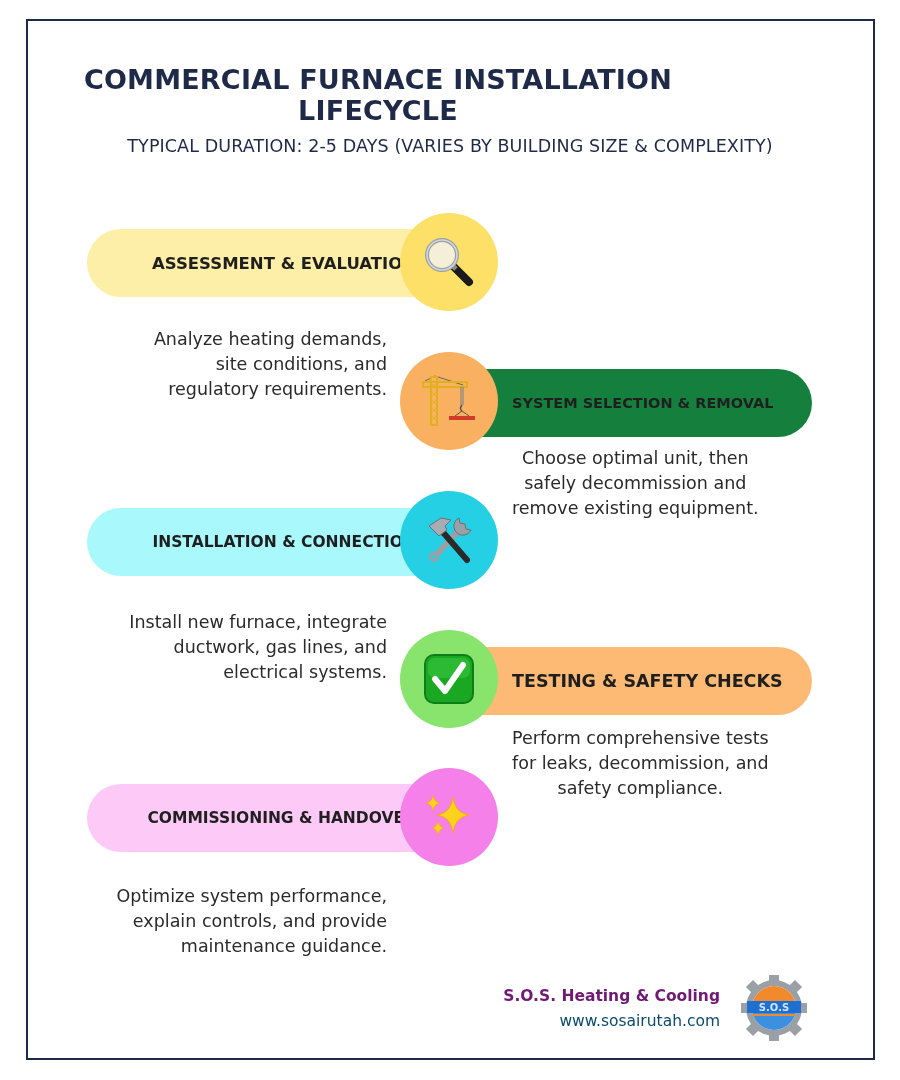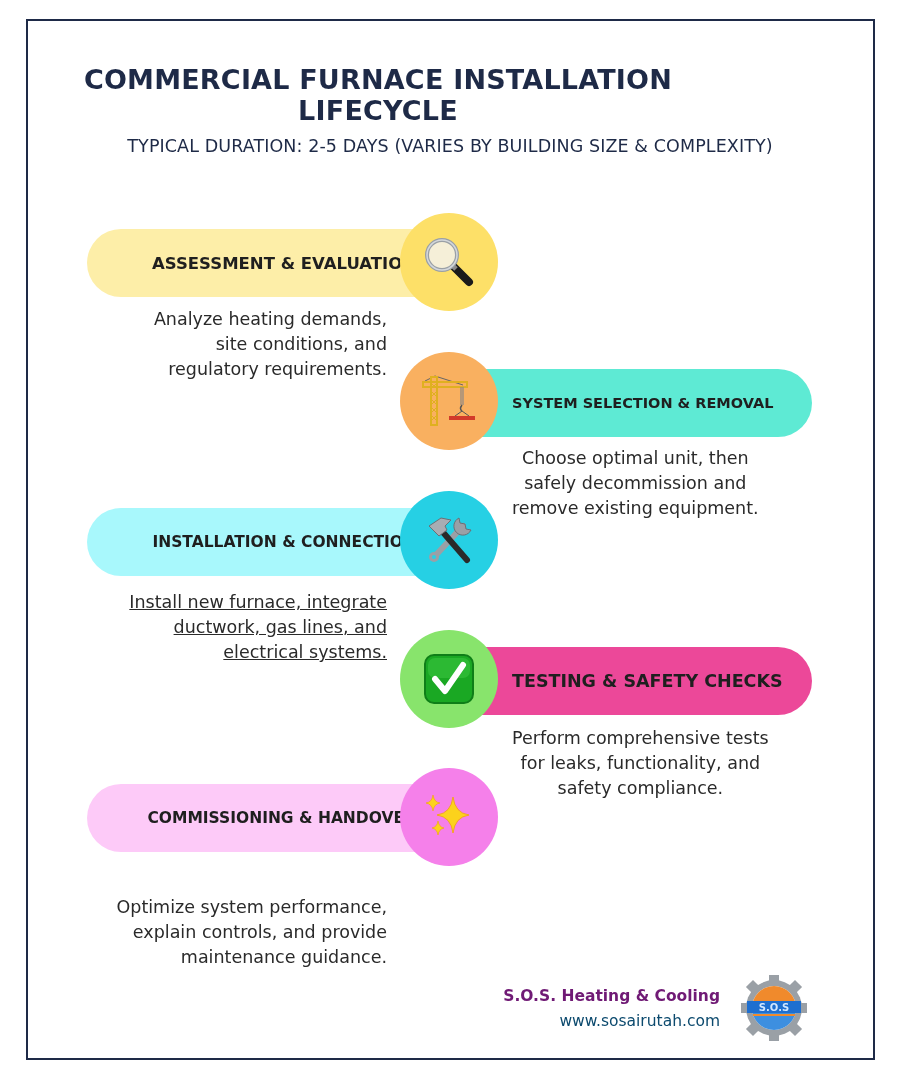--- a/index.html
+++ b/index.html
@@ -33,21 +33,21 @@
     .circle {
       position: absolute; width: 98px; height: 98px; border-radius: 50%;
       display: flex; align-items: center; justify-content: center;
     }
     .circle svg { display: block; }
 
     .desc {
       position: absolute; font-family: "DejaVu Sans", sans-serif; font-size: 17.5px;
       line-height: 25px; color: #2a2a2a; white-space: pre-line;
     }
-    .desc.left { right: 513px; text-align: right; }
+    .desc.left { right: 513px; text-align: right; margin-top: 20px; }
     .desc.right { left: 512px; text-align: center; }
 
     .brand-name {
       position: absolute; right: 180px; top: 987px; font-family: "DejaVu Sans", sans-serif;
       font-weight: bold; font-size: 15.5px; color: #701a75; text-align: right; white-space: nowrap;
     }
     .brand-url {
       position: absolute; right: 180px; top: 1012px; font-family: "DejaVu Sans", sans-serif;
       font-size: 15.5px; color: #0c4a6e; text-align: right; white-space: nowrap;
     }
@@ -74,21 +74,21 @@
         <circle cx="21" cy="21" r="15" fill="none" stroke="#d4d8dc" stroke-width="1.5"></circle>
       </svg>
     </span>
   </div>
   <div class="desc left" style="top:307px;">Analyze heating demands,
 site conditions, and
 regulatory requirements.</div>
 </div>
 
 <div>
-  <div class="pill right" style="left:449px; top:369px; width:363px; background:#5eead4; font-size:14.5px;">
+  <div class="pill right" style="left:449px; top:369px; width:363px; background:#15803d; font-size:14.5px;">
     <span>SYSTEM SELECTION &amp; REMOVAL</span>
   </div>
   <div class="circle" style="left:400px; top:352px; background:#f9b060;">
     <span>
       <svg width="60" height="56" viewBox="0 0 60 56">
         <line x1="6" y1="8" x2="16" y2="3" stroke="#666" stroke-width="1"></line>
         <line x1="16" y1="3" x2="44" y2="12" stroke="#666" stroke-width="1"></line>
         <rect x="12" y="4" width="6" height="48" fill="none" stroke="#e0b020" stroke-width="2"></rect>
         <path d="M12 10 L18 16 M18 10 L12 16 M12 18 L18 24 M18 18 L12 24 M12 26 L18 32 M18 26 L12 32 M12 34 L18 40 M18 34 L12 40 M12 42 L18 48 M18 42 L12 48" stroke="#e0b020" stroke-width="1"></path>
         <rect x="4" y="9" width="44" height="5" fill="none" stroke="#e0b020" stroke-width="2"></rect>
@@ -115,57 +115,57 @@
       <svg width="56" height="56" viewBox="0 0 56 56">
         <line x1="14" y1="44" x2="42" y2="14" stroke="#9aa0a6" stroke-width="6" stroke-linecap="round"></line>
         <circle cx="13" cy="45" r="5" fill="#9aa0a6"></circle>
         <circle cx="13" cy="45" r="2" fill="#26d0e4"></circle>
         <path d="M38 6 a9 9 0 1 0 12 12 l-5 -1 l-1 -5 l-5 -1 z" fill="#9aa0a6" stroke="#6b7076" stroke-width="1"></path>
         <line x1="20" y1="18" x2="46" y2="48" stroke="#2a2a2a" stroke-width="6" stroke-linecap="round"></line>
         <path d="M8 14 L20 6 L30 8 L24 14 L26 18 L18 24 L14 20 Z" fill="#a8adb3" stroke="#6b7076" stroke-width="1"></path>
       </svg>
     </span>
   </div>
-  <div class="desc left" style="top:590px;text-decoration:underline;">Install new furnace, integrate
+  <div class="desc left" style="top:590px;">Install new furnace, integrate
 ductwork, gas lines, and
 electrical systems.</div>
 </div>
 
 <div>
-  <div class="pill right" style="left:449px; top:647px; width:363px; background:#ec4899; font-size:17.5px;">
+  <div class="pill right" style="left:449px; top:647px; width:363px; background:#fdba74; font-size:17.5px;">
     <span>TESTING &amp; SAFETY CHECKS</span>
   </div>
   <div class="circle" style="left:400px; top:630px; background:#88e46c;">
     <span>
       <svg width="52" height="52" viewBox="0 0 52 52">
         <rect x="2" y="2" width="48" height="48" rx="9" fill="#1aa823" stroke="#0f7e18" stroke-width="2"></rect>
         <rect x="5" y="5" width="42" height="20" rx="7" fill="#38c43e" opacity="0.6"></rect>
         <path d="M12 26 L22 38 L40 12" fill="none" stroke="#ffffff" stroke-width="6" stroke-linecap="round" stroke-linejoin="round"></path>
       </svg>
     </span>
   </div>
   <div class="desc right" style="top:726px;">Perform comprehensive tests
-for leaks, functionality, and
+for leaks, decommission, and
 safety compliance.</div>
 </div>
 
 <div>
   <div class="pill left" style="left:87px; top:784px; width:362px; background:#fdcaf8; font-size:15.5px;">
     <span>COMMISSIONING &amp; HANDOVER</span>
   </div>
   <div class="circle" style="left:400px; top:768px; background:#f580ea;">
     <span>
       <svg width="56" height="56" viewBox="0 0 56 56">
         <path d="M32 8 Q34 24 48 26 Q34 28 32 44 Q30 28 16 26 Q30 24 32 8 Z" fill="#fcd21c" stroke="#f0a800" stroke-width="0.8"></path>
         <path d="M12 6 Q13 13 19 14 Q13 15 12 22 Q11 15 5 14 Q11 13 12 6 Z" fill="#fcd21c" stroke="#f0a800" stroke-width="0.6"></path>
         <path d="M17 32 Q18 38 23 39 Q18 40 17 46 Q16 40 11 39 Q16 38 17 32 Z" fill="#fcd21c" stroke="#f0a800" stroke-width="0.6"></path>
       </svg>
     </span>
   </div>
-  <div class="desc left" style="top:895px;">Optimize system performance,
+  <div class="desc left" style="top:864px;">Optimize system performance,
 explain controls, and provide
 maintenance guidance.</div>
 </div>
 
 <div class="brand-name">S.O.S. Heating &amp; Cooling</div>
 <div class="brand-url">www.sosairutah.com</div>
 <div class="logo">
   <svg width="66" height="66" viewBox="0 0 66 66">
     <g fill="#9aa0a6">
       <circle cx="33" cy="33" r="28"></circle>

